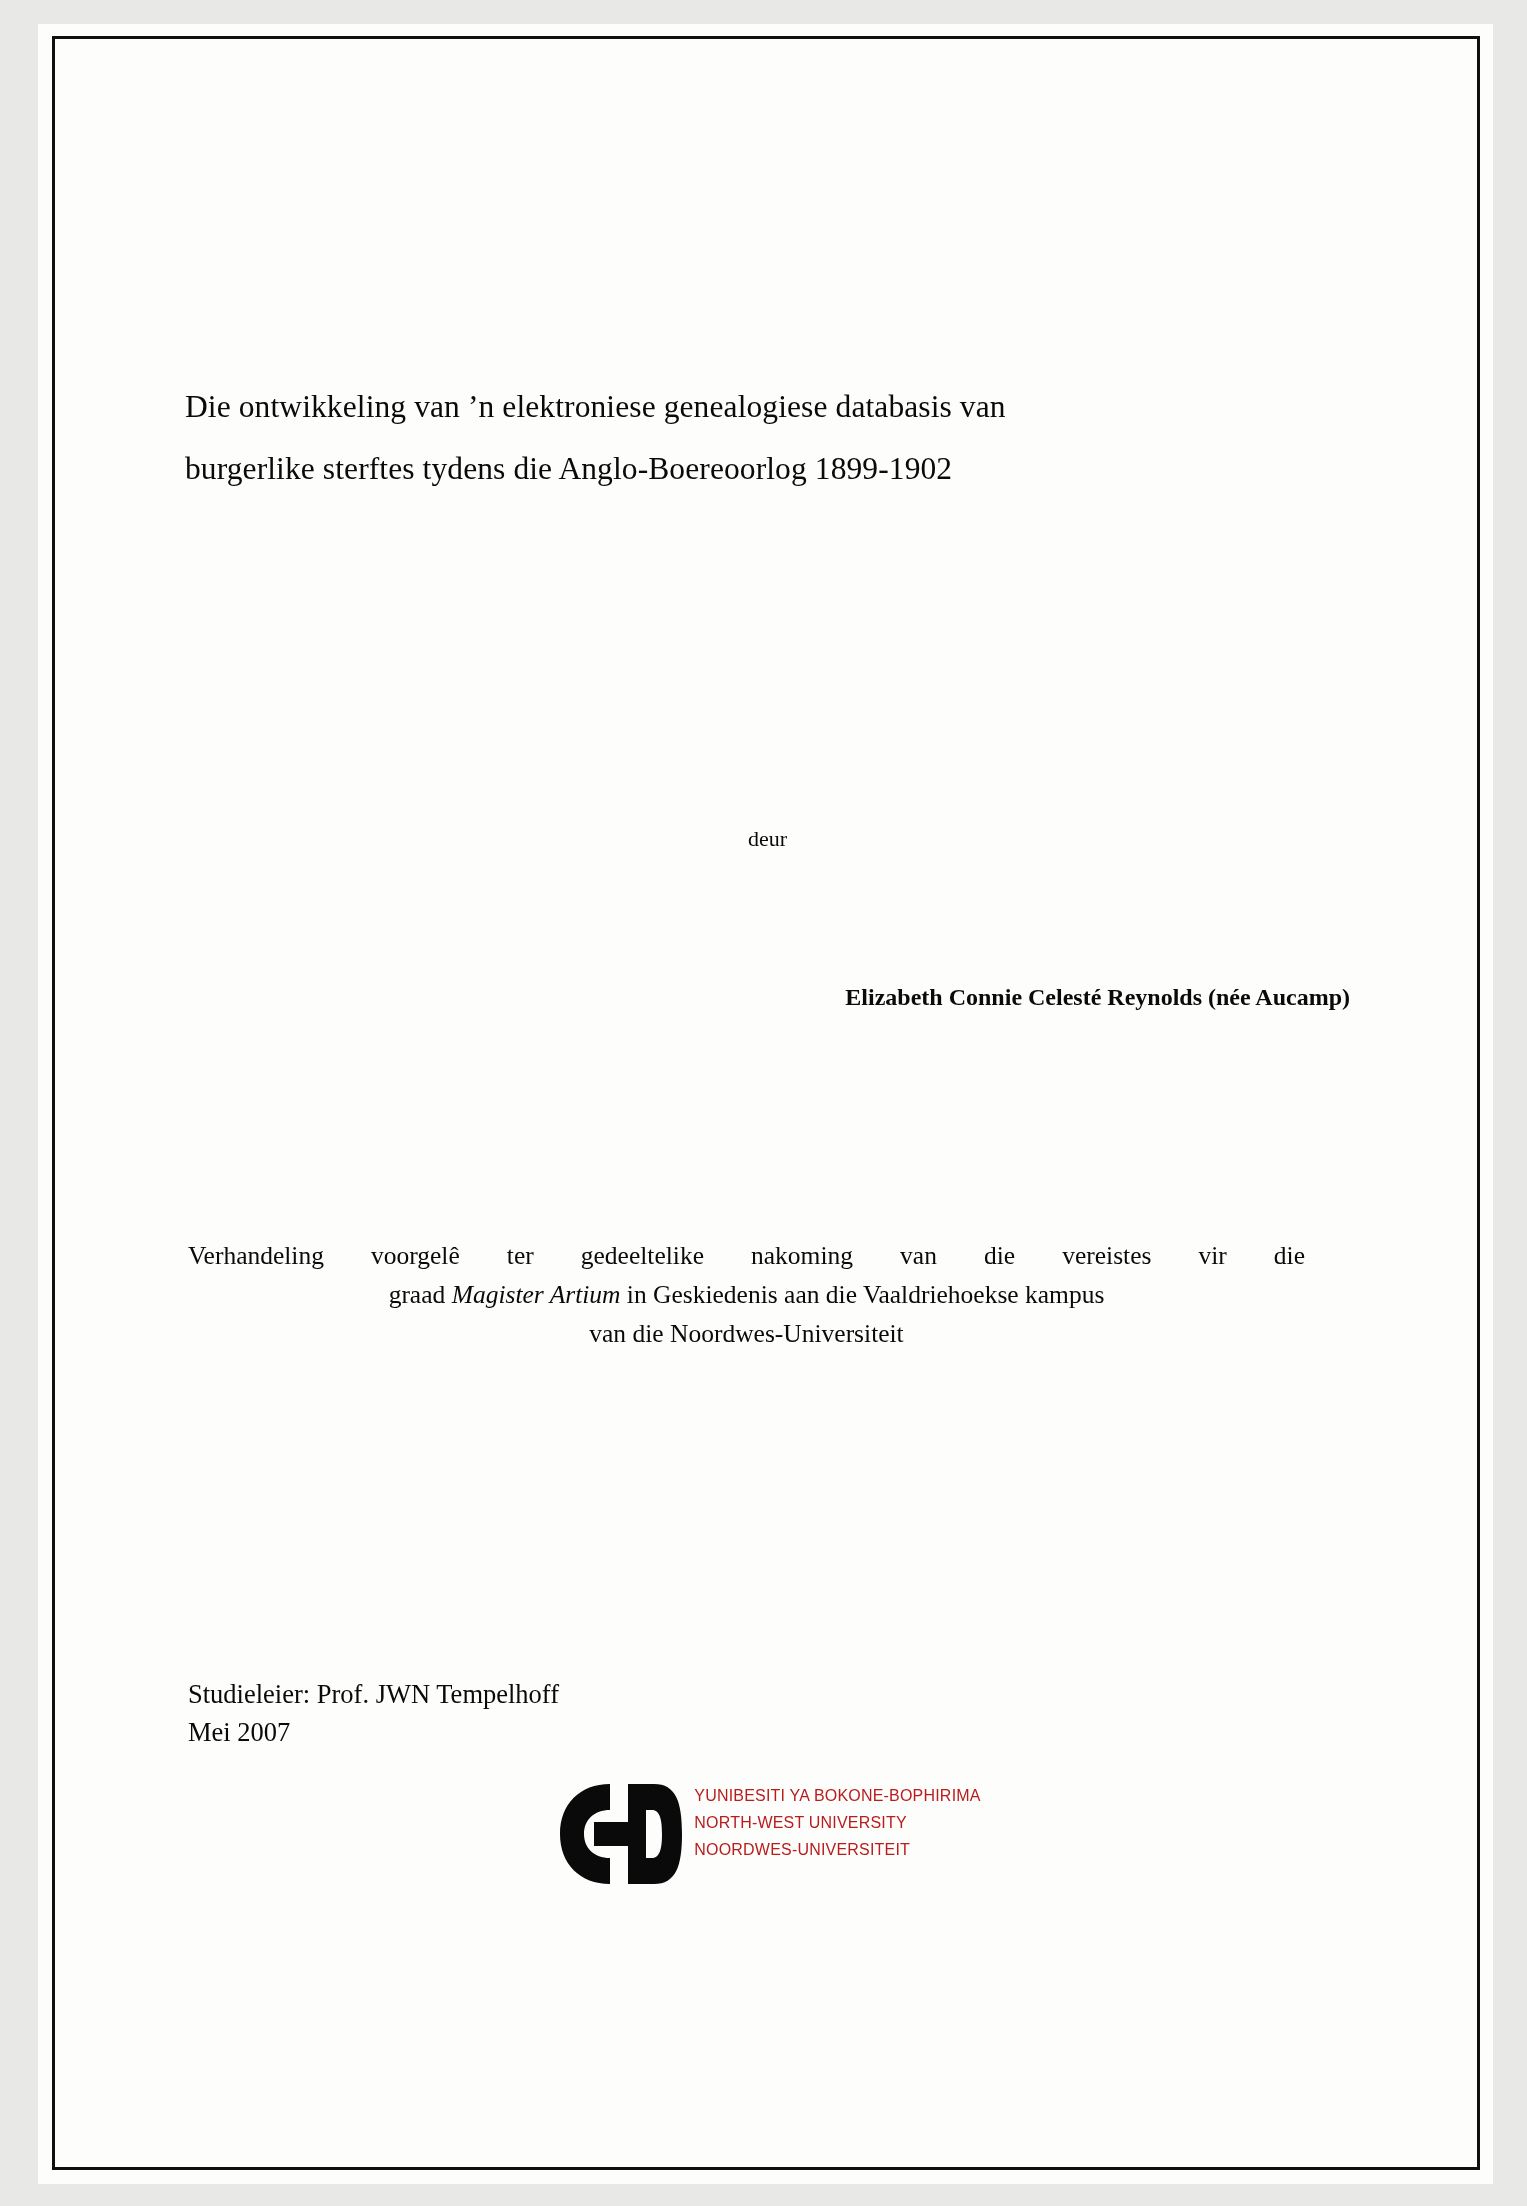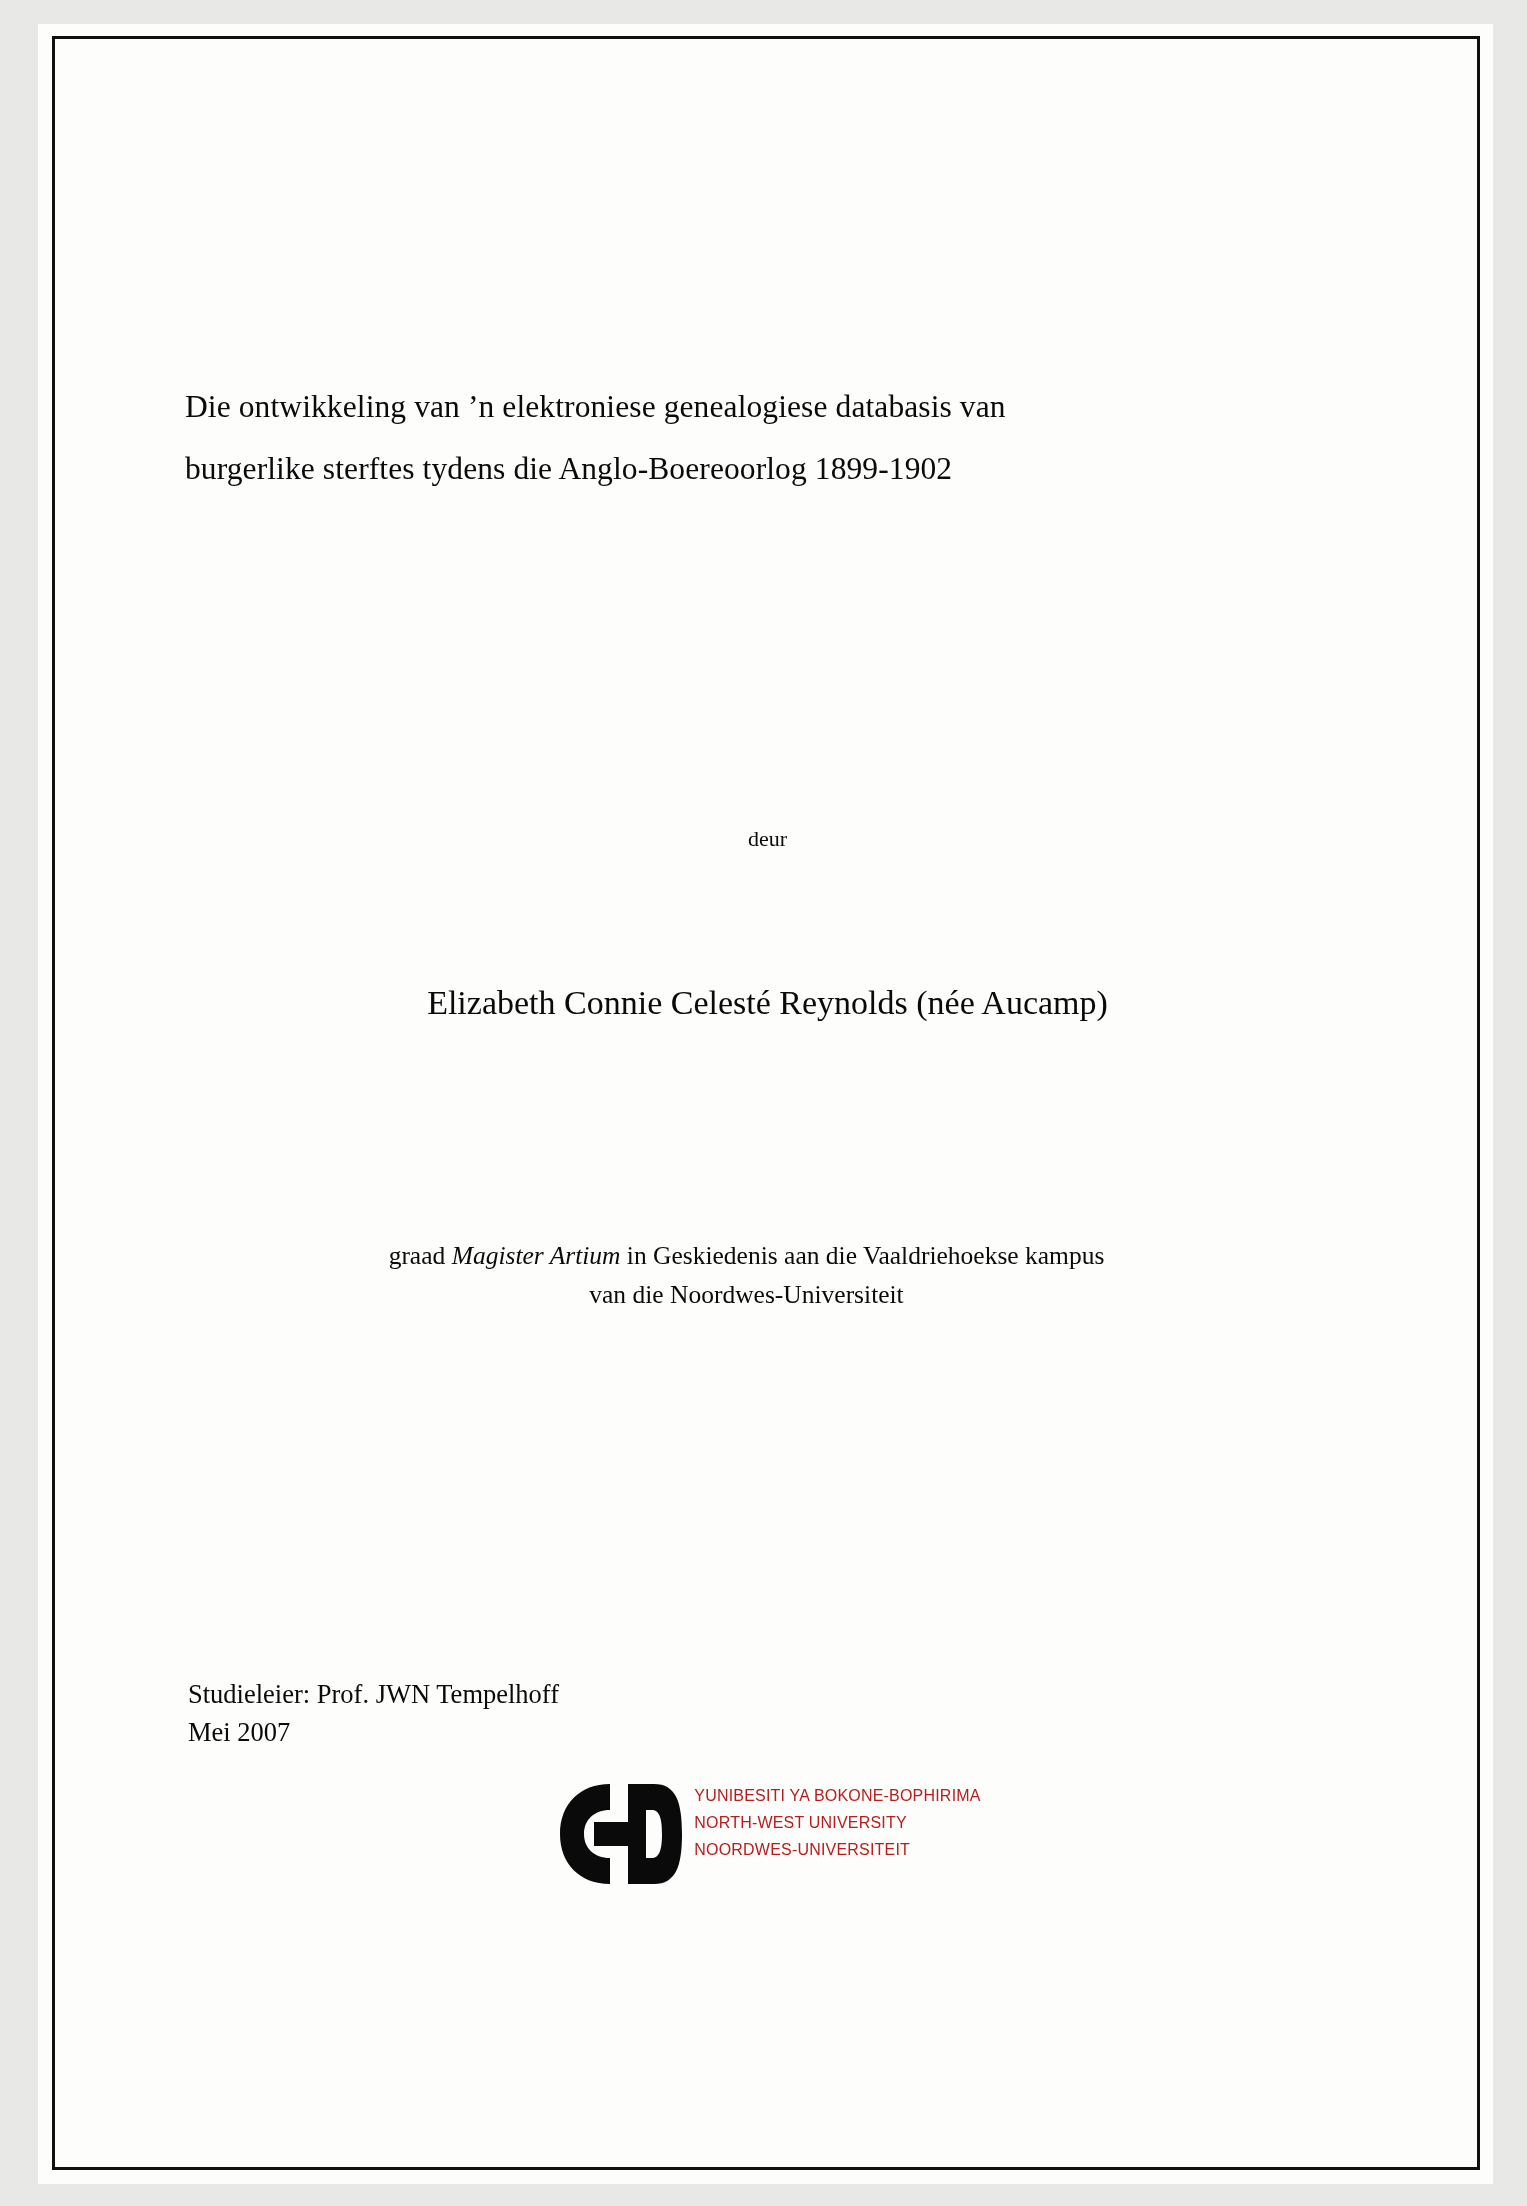--- a/index.html
+++ b/index.html
@@ -74,22 +74,23 @@
     width: 1165px;
     text-align: center;
     font-size: 22px;
   }
 
   .author {
     position: absolute;
     top: 948px;
     left: 0;
     width: 1165px;
-    text-align: center;
-    font-size: 34px;
+    text-align: right;
+    font-size: 24px;
+    font-weight: bold;
   }
 
   .blurb {
     position: absolute;
     top: 1200px;
     left: 3px;
     width: 1117px;
     font-size: 25.5px;
     line-height: 39px;
     text-align: justify;
@@ -160,20 +161,21 @@
     <div class="title-block">
       <div class="title-line">Die ontwikkeling van ’n elektroniese genealogiese databasis van</div>
       <div class="title-line">burgerlike sterftes tydens die Anglo-Boereoorlog 1899-1902</div>
     </div>
 
     <div class="deur">deur</div>
 
     <div class="author">Elizabeth Connie Celesté Reynolds (née Aucamp)</div>
 
     <div class="blurb">
+      <div class="l1">Verhandeling voorgelê ter gedeeltelike nakoming van die vereistes vir die</div>
       <div class="l2"><span>graad </span><i>Magister Artium</i><span> in Geskiedenis aan die Vaaldriehoekse kampus</span></div>
       <div class="l3">van die Noordwes-Universiteit</div>
     </div>
 
     <div class="supervisor">
       <div>Studieleier: Prof. JWN Tempelhoff</div>
       <div>Mei 2007</div>
     </div>
 
     <div class="logo-area">

